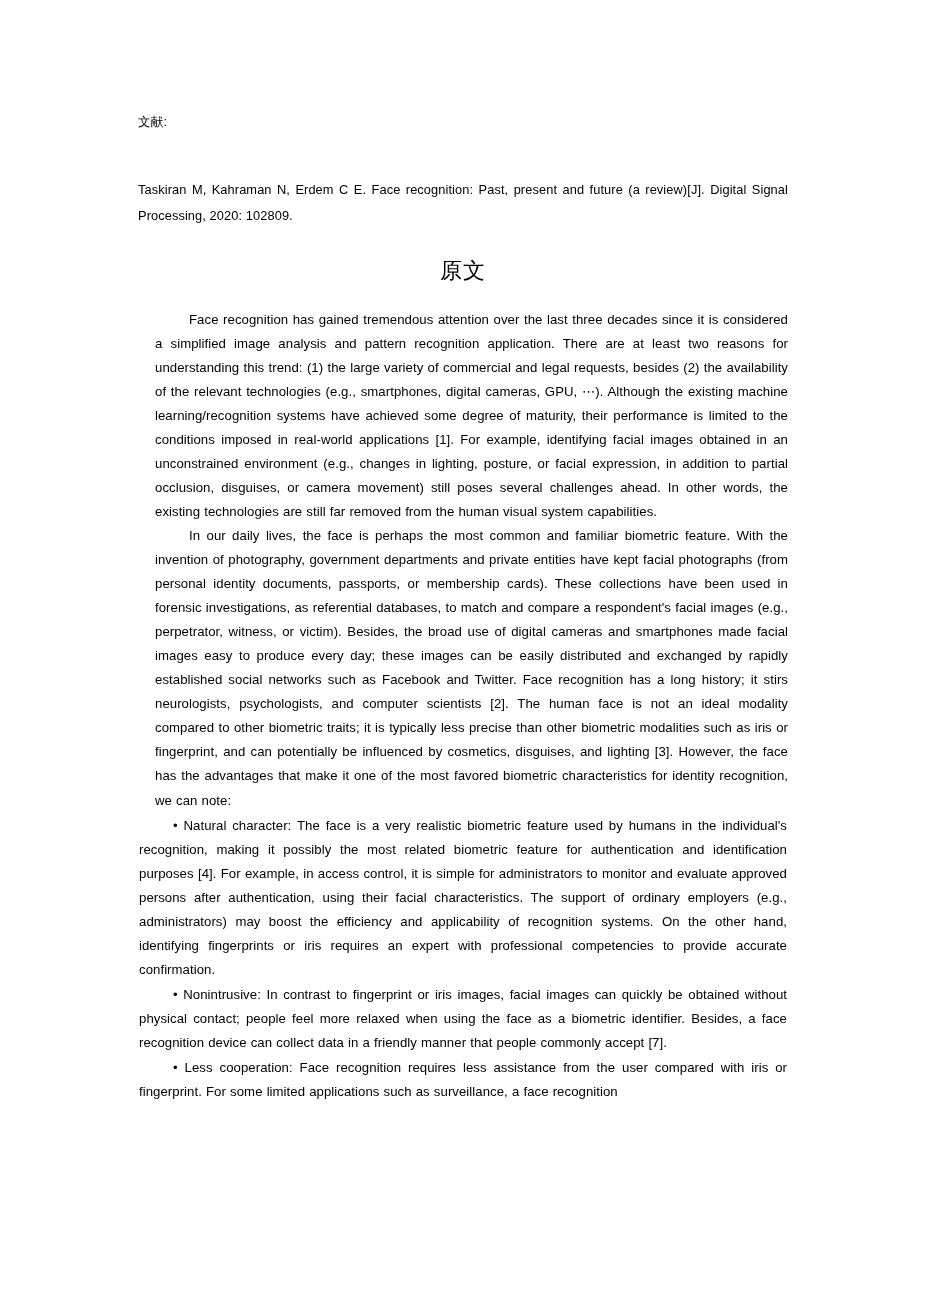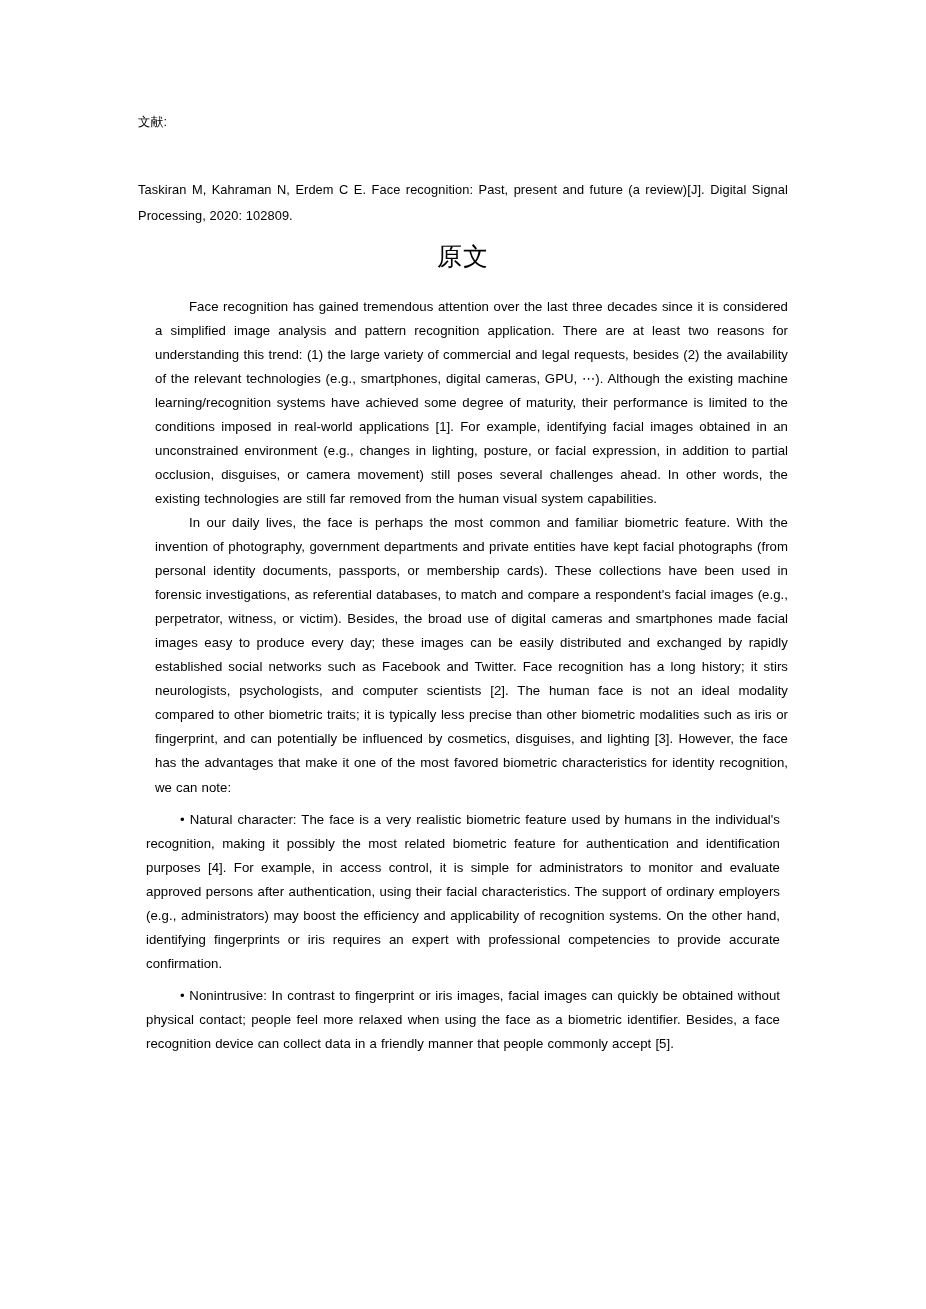--- a/index.html
+++ b/index.html
@@ -32,23 +32,23 @@
   .ref-body {
     font-size: 12.8px;
     line-height: 2.0;
     text-align: justify;
     text-justify: inter-word;
     letter-spacing: 0.1px;
     margin-top: 45px;
   }
   .doc-title {
     text-align: center;
-    font-size: 25px;
+    font-size: 22px;
     font-weight: 400;
-    margin: 12px 0 22px 0;
+    margin: 28px 0 22px 0;
     letter-spacing: 1px;
   }
   .section-heading {
     font-size: 13.5px;
     font-weight: bold;
     margin: 0 0 6px 0;
     letter-spacing: 0.1px;
   }
   p.para {
     font-size: 13.2px;
@@ -58,21 +58,21 @@
     margin: 0 0 0 17px;
     text-indent: 34px;
     letter-spacing: 0.05px;
     word-spacing: 0.4px;
   }
   p.bullet {
     font-size: 13.2px;
     line-height: 1.82;
     text-align: justify;
     text-justify: inter-word;
-    margin: 8px;
+    margin: 1px;
     text-indent: 34px;
     letter-spacing: 0.05px;
     word-spacing: 0.4px;
   }
   p.para:last-child, p.bullet:last-child { margin-bottom: 0; }
 </style>
 </head>
 <body>
 
 <div class="page">
@@ -81,16 +81,17 @@
     <div class="ref-label">文献:</div>
     <div class="ref-body">Taskiran M, Kahraman N, Erdem C E. Face recognition: Past, present and future (a review)[J]. Digital Signal Processing, 2020: 102809.</div>
 
     <h1 class="doc-title">原文</h1>
 
 
     <p class="para">Face recognition has gained tremendous attention over the last three decades since it is considered a simplified image analysis and pattern recognition application. There are at least two reasons for understanding this trend: (1) the large variety of commercial and legal requests, besides (2) the availability of the relevant technologies (e.g., smartphones, digital cameras, GPU, ⋯). Although the existing machine learning/recognition systems have achieved some degree of maturity, their performance is limited to the conditions imposed in real-world applications [1]. For example, identifying facial images obtained in an unconstrained environment (e.g., changes in lighting, posture, or facial expression, in addition to partial occlusion, disguises, or camera movement) still poses several challenges ahead. In other words, the existing technologies are still far removed from the human visual system capabilities.</p>
     <p class="para">In our daily lives, the face is perhaps the most common and familiar biometric feature. With the invention of photography, government departments and private entities have kept facial photographs (from personal identity documents, passports, or membership cards). These collections have been used in forensic investigations, as referential databases, to match and compare a respondent's facial images (e.g., perpetrator, witness, or victim). Besides, the broad use of digital cameras and smartphones made facial images easy to produce every day; these images can be easily distributed and exchanged by rapidly established social networks such as Facebook and Twitter. Face recognition has a long history; it stirs neurologists, psychologists, and computer scientists [2]. The human face is not an ideal modality compared to other biometric traits; it is typically less precise than other biometric modalities such as iris or fingerprint, and can potentially be influenced by cosmetics, disguises, and lighting [3]. However, the face has the advantages that make it one of the most favored biometric characteristics for identity recognition, we can note:</p>
 
     <p class="bullet">• Natural character: The face is a very realistic biometric feature used by humans in the individual's recognition, making it possibly the most related biometric feature for authentication and identification purposes [4]. For example, in access control, it is simple for administrators to monitor and evaluate approved persons after authentication, using their facial characteristics. The support of ordinary employers (e.g., administrators) may boost the efficiency and applicability of recognition systems. On the other hand, identifying fingerprints or iris requires an expert with professional competencies to provide accurate confirmation.</p>
-    <p class="bullet">• Nonintrusive: In contrast to fingerprint or iris images, facial images can quickly be obtained without physical contact; people feel more relaxed when using the face as a biometric identifier. Besides, a face recognition device can collect data in a friendly manner that people commonly accept [5].</p>
+    <p class="bullet">• Nonintrusive: In contrast to fingerprint or iris images, facial images can quickly be obtained without physical contact; people feel more relaxed when using the face as a biometric identifier. Besides, a face recognition device can collect data in a friendly manner that people commonly accept [7].</p>
+    <p class="bullet">• Less cooperation: Face recognition requires less assistance from the user compared with iris or fingerprint. For some limited applications such as surveillance, a face recognition</p>
 
   </div>
 </div>
 
 </body></html>

